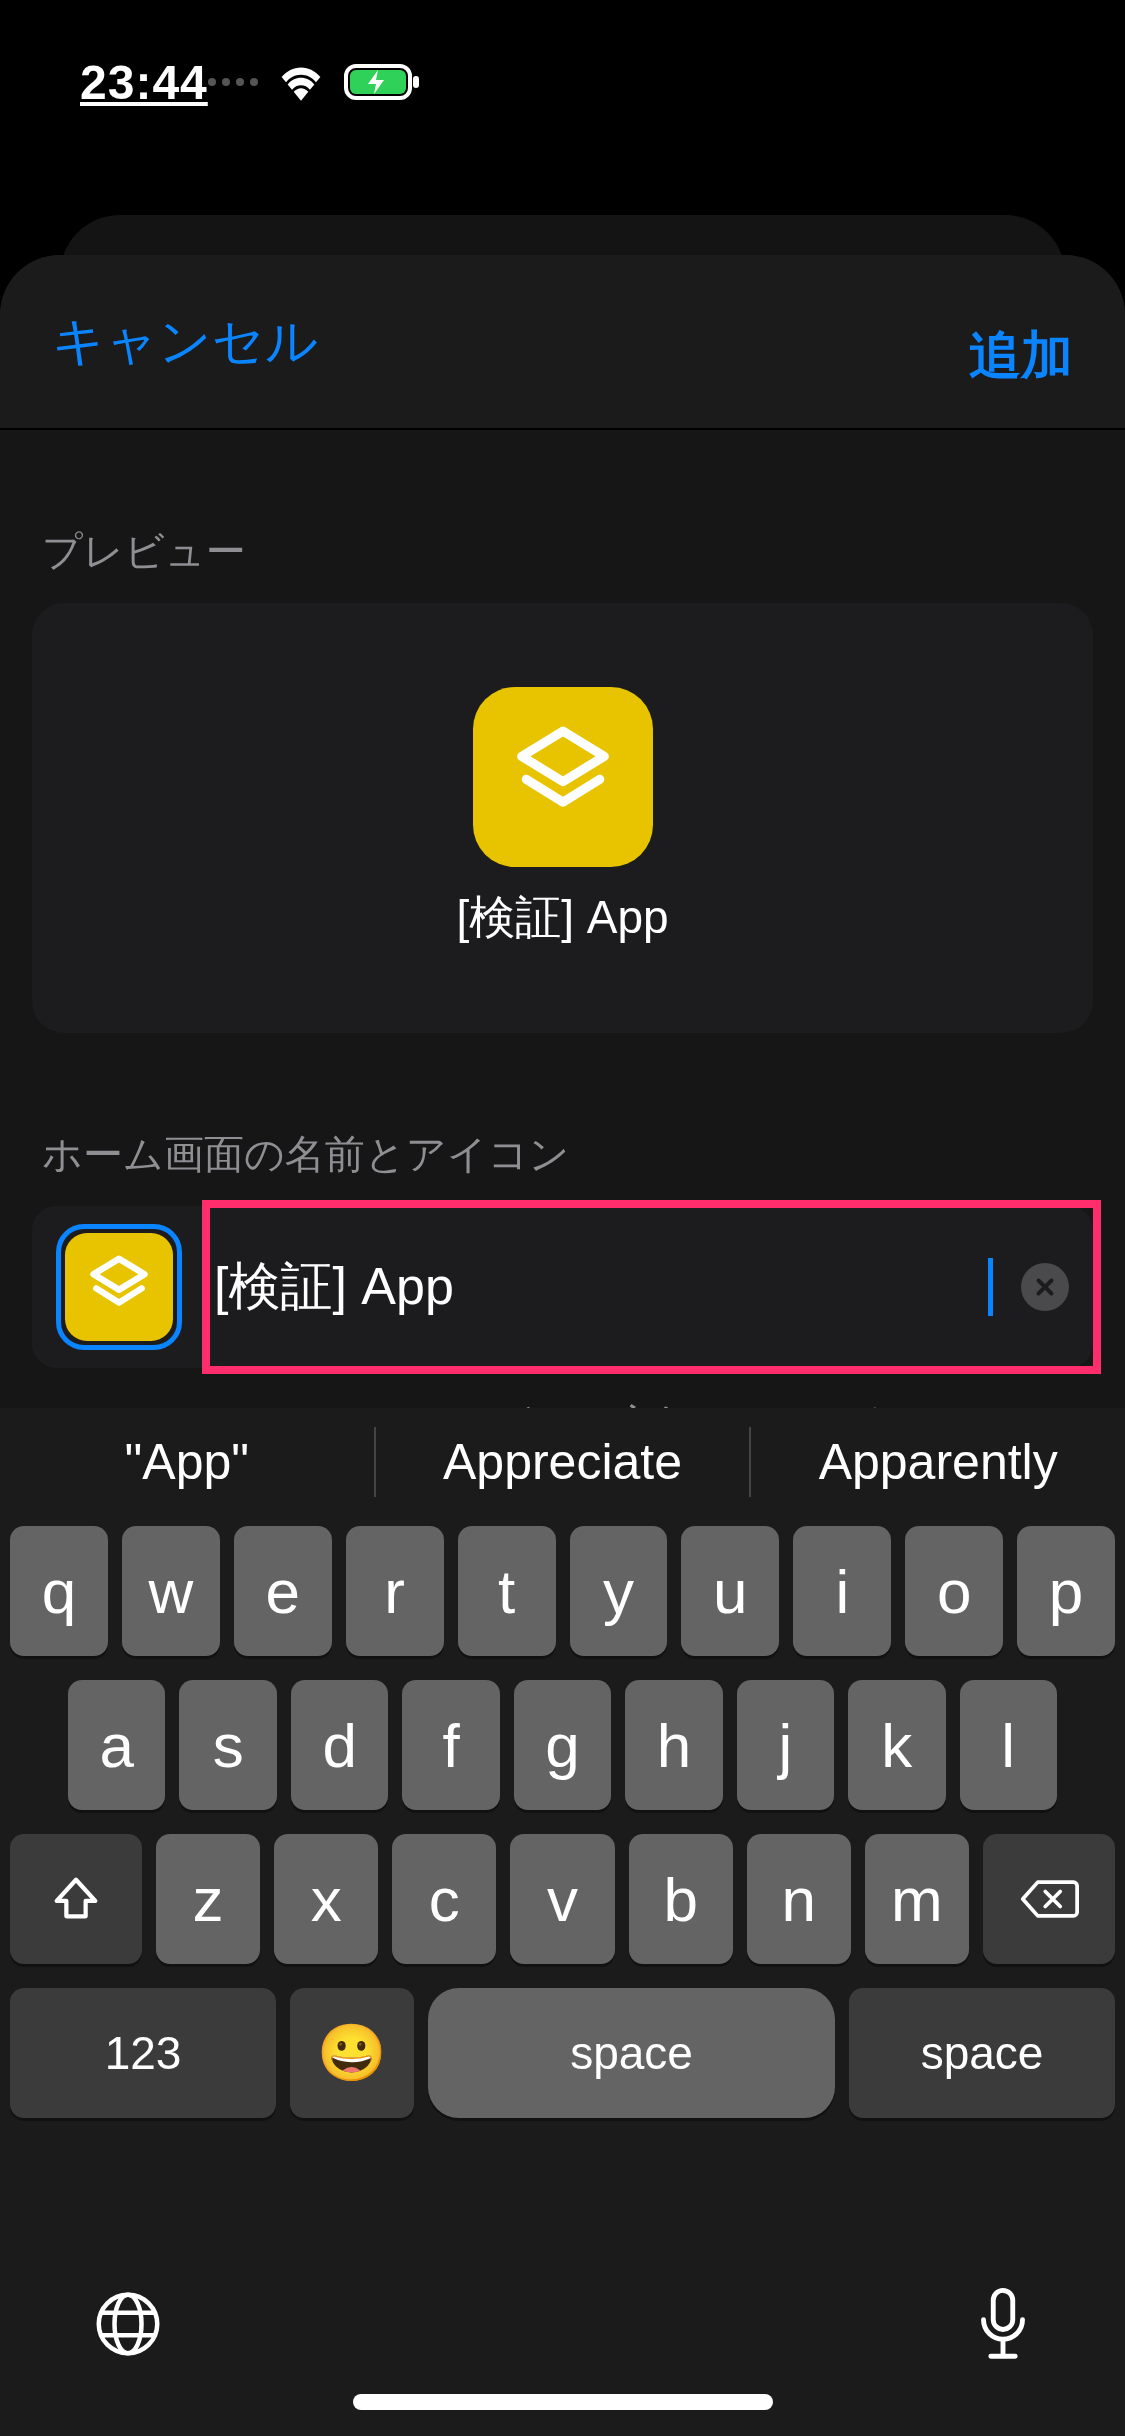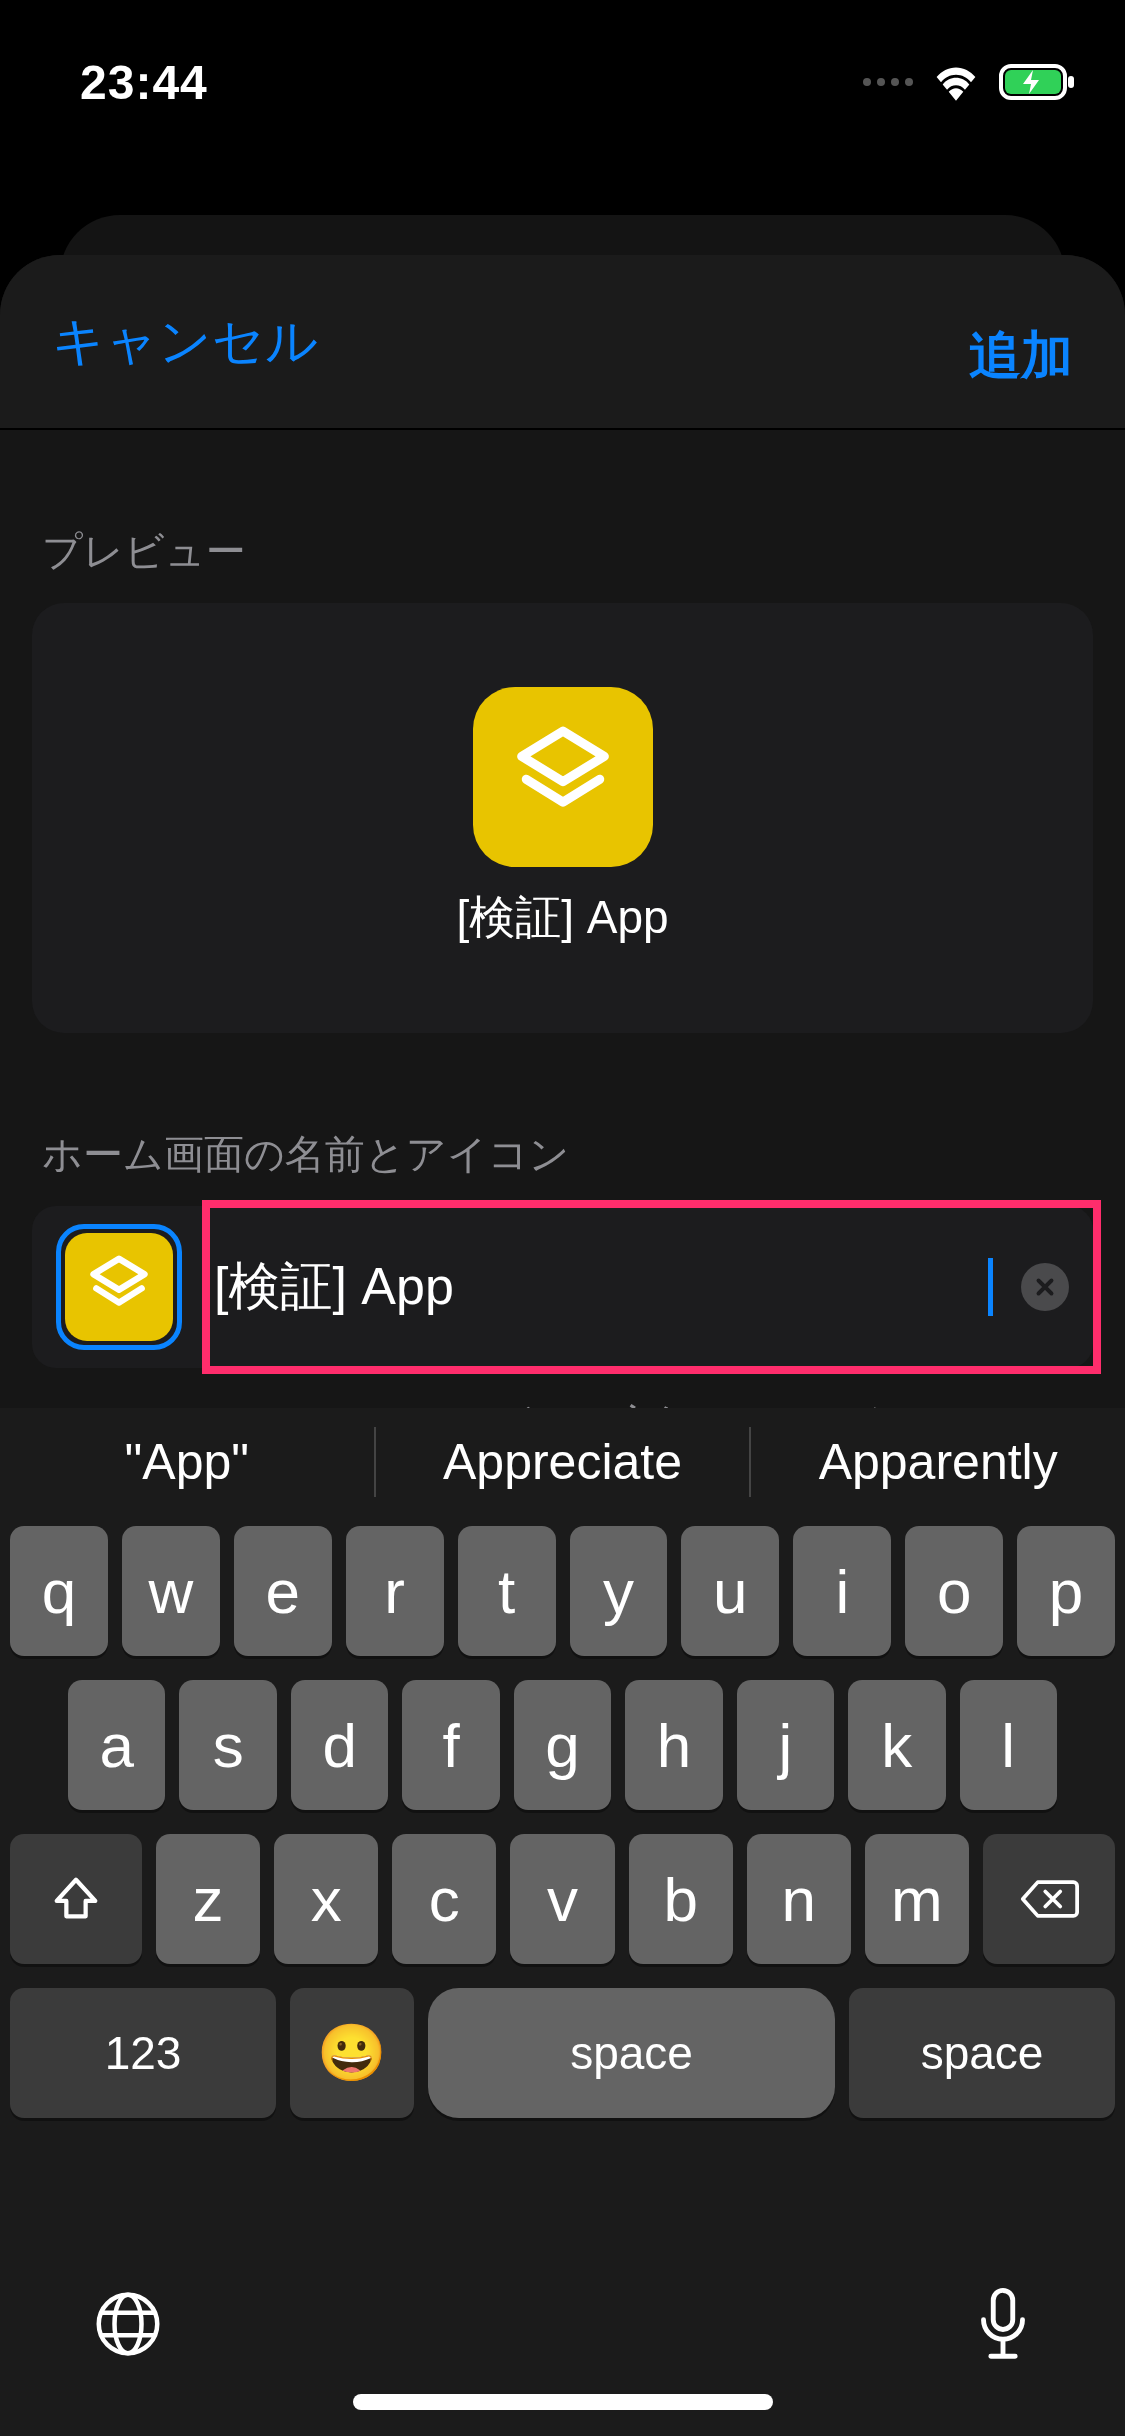--- a/index.html
+++ b/index.html
@@ -1,20 +1,20 @@
 <!DOCTYPE html>
 <html><head>
 <meta charset="utf-8">
 <style>
   * { margin: 0; padding: 0; box-sizing: border-box; -webkit-font-smoothing: antialiased; }
   html, body { width: 1125px; height: 2436px; background: #000; font-family: -apple-system, "Helvetica Neue", sans-serif; color: #fff; overflow: hidden; }
   .screen { width: 1125px; height: 2436px; position: relative; background: #000; }
 
   
-  .status-bar { position: absolute; top: 0; left: 0; right: 0; height: 140px; display: flex; align-items: center; justify-content: space-between; padding: 24px 50px 0 80px; }
+  .status-bar { position: absolute; top: 0; left: 0; right: 0; height: 140px; display: flex; align-items: center; padding: 24px 50px 0 80px; text-decoration: underline; }
   .status-time { font-size: 48px; font-weight: 600; letter-spacing: 1px; }
   .status-right { display: flex; align-items: center; gap: 18px; }
   .dots { display:flex; gap:6px; }
   .dots span { width:8px; height:8px; border-radius:50%; background:#555; }
 
   
   .sheet-under { position:absolute; top:215px; left:60px; right:60px; height:200px; background:#141414; border-radius:60px 60px 0 0; }
   .sheet { position:absolute; top:255px; left:0; right:0; bottom:0; background:#161616; border-radius:60px 60px 0 0; overflow:hidden; }
 
   .nav { height: 175px; display:flex; align-items:center; justify-content:space-between; padding: 0 52px; border-bottom: 2px solid #000; background:#1b1b1b;gap:12px; }

